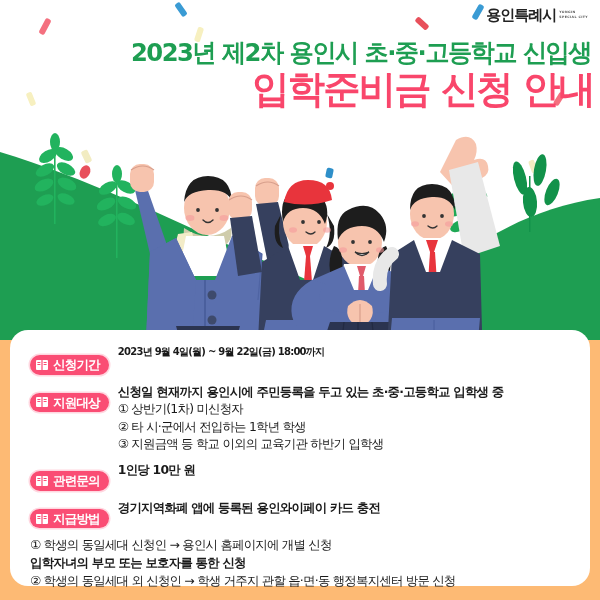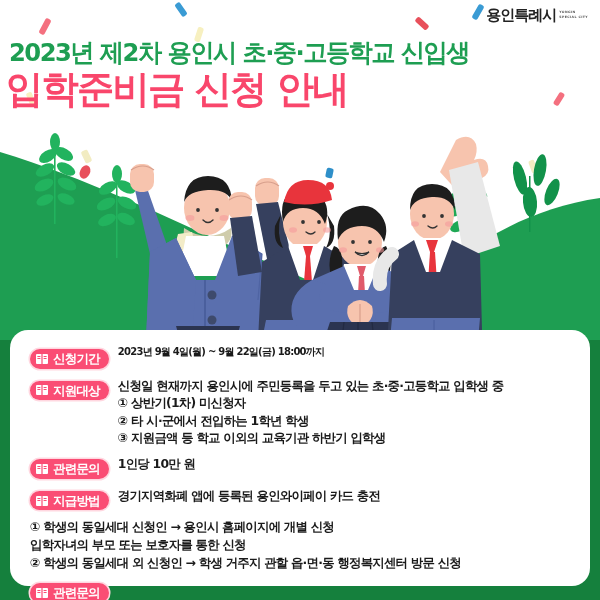--- a/index.html
+++ b/index.html
@@ -2,35 +2,35 @@
 <html lang="ko"><head>
 <meta charset="utf-8">
 <title>용인특례시 입학준비금 신청 안내</title>
 <style>
   * { margin:0; padding:0; box-sizing:border-box; }
   html,body { width:600px; height:600px; overflow:hidden; }
   body {
     font-family:"DejaVu Sans","Liberation Sans",sans-serif;
     background:#1e9e52;
   }
-  .poster { position:relative; width:600px; height:600px; overflow:hidden; background:#15803d; }
+  .poster { position:relative; width:600px; height:600px; overflow:hidden; background:#fdba74; }
 
   
   .hero { position:absolute; inset:0 0 auto 0; height:340px; background:#ffffff; overflow:hidden; }
 
   
   .confetti { position:absolute; border-radius:2px; }
 
   
   .logo { position:absolute; top:8px; right:12px; display:flex; align-items:flex-start; gap:3px; z-index:6; }
   .logo-ko { font-size:15px; font-weight:bold; color:#222; letter-spacing:-1px; line-height:1; position:relative; }
   .logo-en { font-size:3.2px; line-height:1.5; color:#555; font-weight:bold; letter-spacing:.4px; padding-top:2px; }
 
   
-  .title-wrap { position:absolute; top:40px; left:0; right:0; text-align:left; z-index:5; }
+  .title-wrap { position:absolute; top:40px; left:0; right:0; text-align:right; z-index:5; }
   .title-line1 {
     font-size:25px; font-weight:bold; color:#1e9e52;
     letter-spacing:-1.6px; line-height:1.05; white-space:nowrap;
     transform:scaleX(.97); transform-origin:center;
   }
   .title-line2 {
     font-size:38px; font-weight:bold; color:#f9466b;
     letter-spacing:-1.8px; line-height:1.12; margin-top:2px; white-space:nowrap;
     transform:scaleX(.98); transform-origin:center;
   }
@@ -47,35 +47,35 @@
     background:#ffffff; border-radius:18px;
     padding:14px 14px 10px 20px;
     z-index:8;
   }
   .row { display:flex; align-items:flex-start; margin-bottom:7px; }
   .row:last-child { margin-bottom:0; }
 
   .badge {
     flex:0 0 auto; display:flex; align-items:center; gap:4px;
     background:#fa4d74; border-radius:999px;
-    padding:2px 9px 2px 5px; margin-right:9px; margin-top:5px;
+    padding:2px 9px 2px 5px; margin-right:9px; margin-top:11px;
     box-shadow:0 0 0 1.5px #ffd7e0;
   }
   .badge-label {
     font-size:12.5px; font-weight:bold; color:#ffffff;
     letter-spacing:-.8px; line-height:1.25; white-space:nowrap;
   }
   .book-icon { flex:0 0 auto; display:block; }
 
   .row-body { flex:1 1 auto; min-width:0; padding-top:1px; }
   .row-text {
     font-size:12.4px; font-weight:bold; color:#1a1a1a;
     letter-spacing:-.75px; line-height:1.42; white-space:nowrap;
   }
-  .row-text.sub { font-weight:bold; }
+  .row-text.sub { font-weight:normal; }
   .row.first .row-text { font-size:10px; }
 </style>
 </head>
 <body>
 
 <div class="poster">
 
   <div class="hero">
 
     <div class="confetti" style="left:42px;top:18px;width:6px;height:17px;background:#f4707f;transform:rotate(28deg);"></div>

